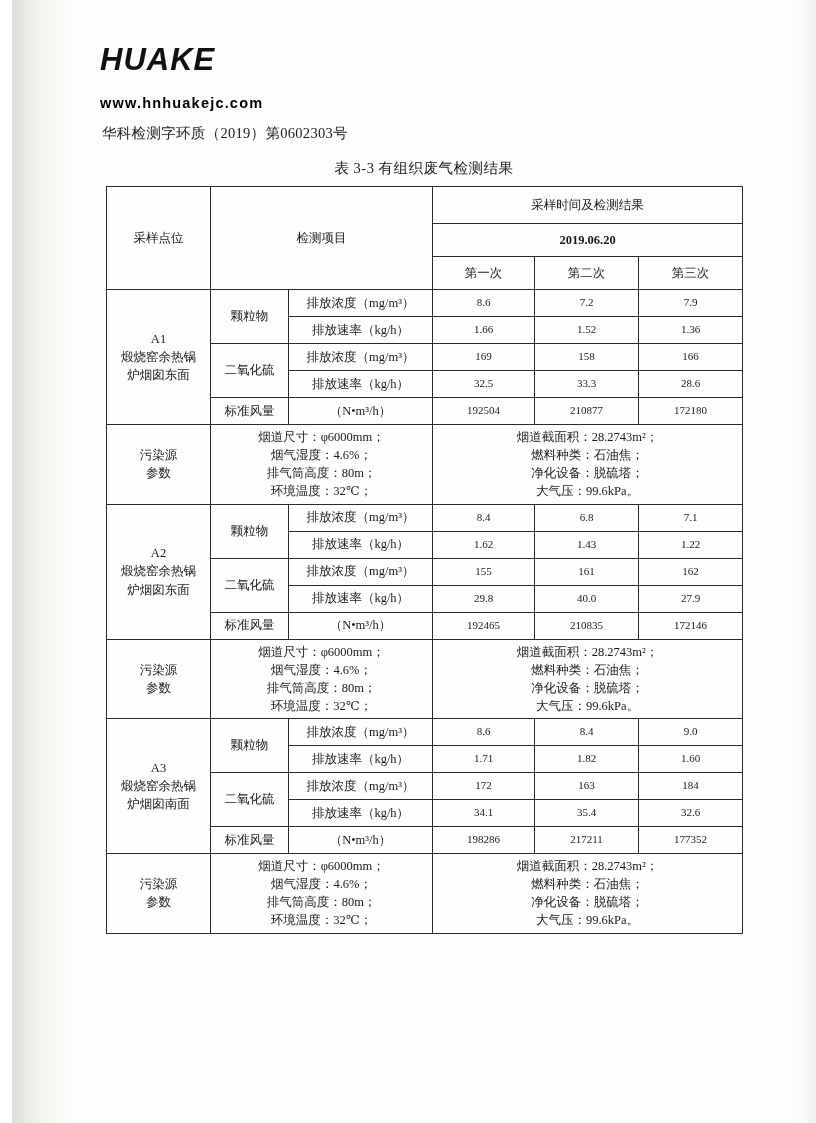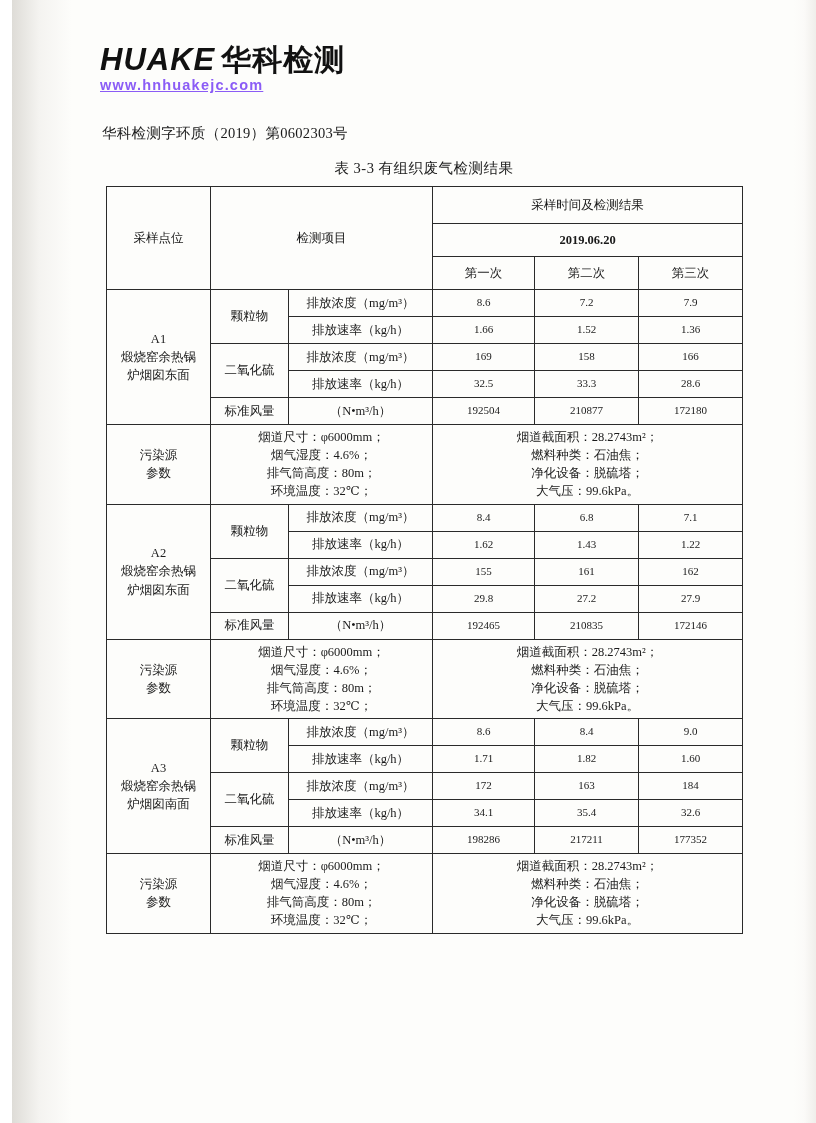--- a/index.html
+++ b/index.html
@@ -79,23 +79,22 @@
     letter-spacing: 2.4px;
     color: #333;
     margin-top: 3px;
     margin-left: 2px;
   }
   .logo-url {
     font-family: "Liberation Sans", sans-serif;
     font-weight: bold;
     font-size: 14.5px;
     letter-spacing: 1.2px;
-    color: #8b5cf6;
-    margin-top: 2px;
-    text-decoration: underline;
+    color: #000000;
+    margin-top: 20px;
   }
 
   .report-no {
     font-size: 14.5px;
     margin-top: 12px;
     margin-left: 2px;
     letter-spacing: 0.3px;
   }
 
   .section-title {
@@ -176,21 +175,20 @@
 </style>
 </head>
 <body>
 
 <div class="page">
   <div class="content">
 
     <div class="logo-block">
       <div class="logo-main">
         <span class="logo-huake">HUAKE</span>
-        <span class="logo-cn">华科检测</span>
       </div>
       <div class="logo-url">www.hnhuakejc.com</div>
     </div>
 
     <div class="report-no">华科检测字环质（2019）第0602303号</div>
 
 
     <div class="table-caption">表 3-3  有组织废气检测结果</div>
 
     <table class="data">
@@ -272,21 +270,21 @@
           <tr class="row-h">
             <td class="param-label" rowspan="2">二氧化硫</td>
             <td class="unit-cell">排放浓度（mg/m³）</td>
             <td class="val">155</td>
             <td class="val">161</td>
             <td class="val no-right">162</td>
           </tr>
           <tr class="row-h">
             <td class="unit-cell">排放速率（kg/h）</td>
             <td class="val">29.8</td>
-            <td class="val">27.2</td>
+            <td class="val">40.0</td>
             <td class="val no-right">27.9</td>
           </tr>
           <tr class="row-h">
             <td class="param-label">标准风量</td>
             <td class="unit-cell">（N•m³/h）</td>
             <td class="val">192465</td>
             <td class="val">210835</td>
             <td class="val no-right">172146</td>
           </tr>
           <tr class="param-row-h">

